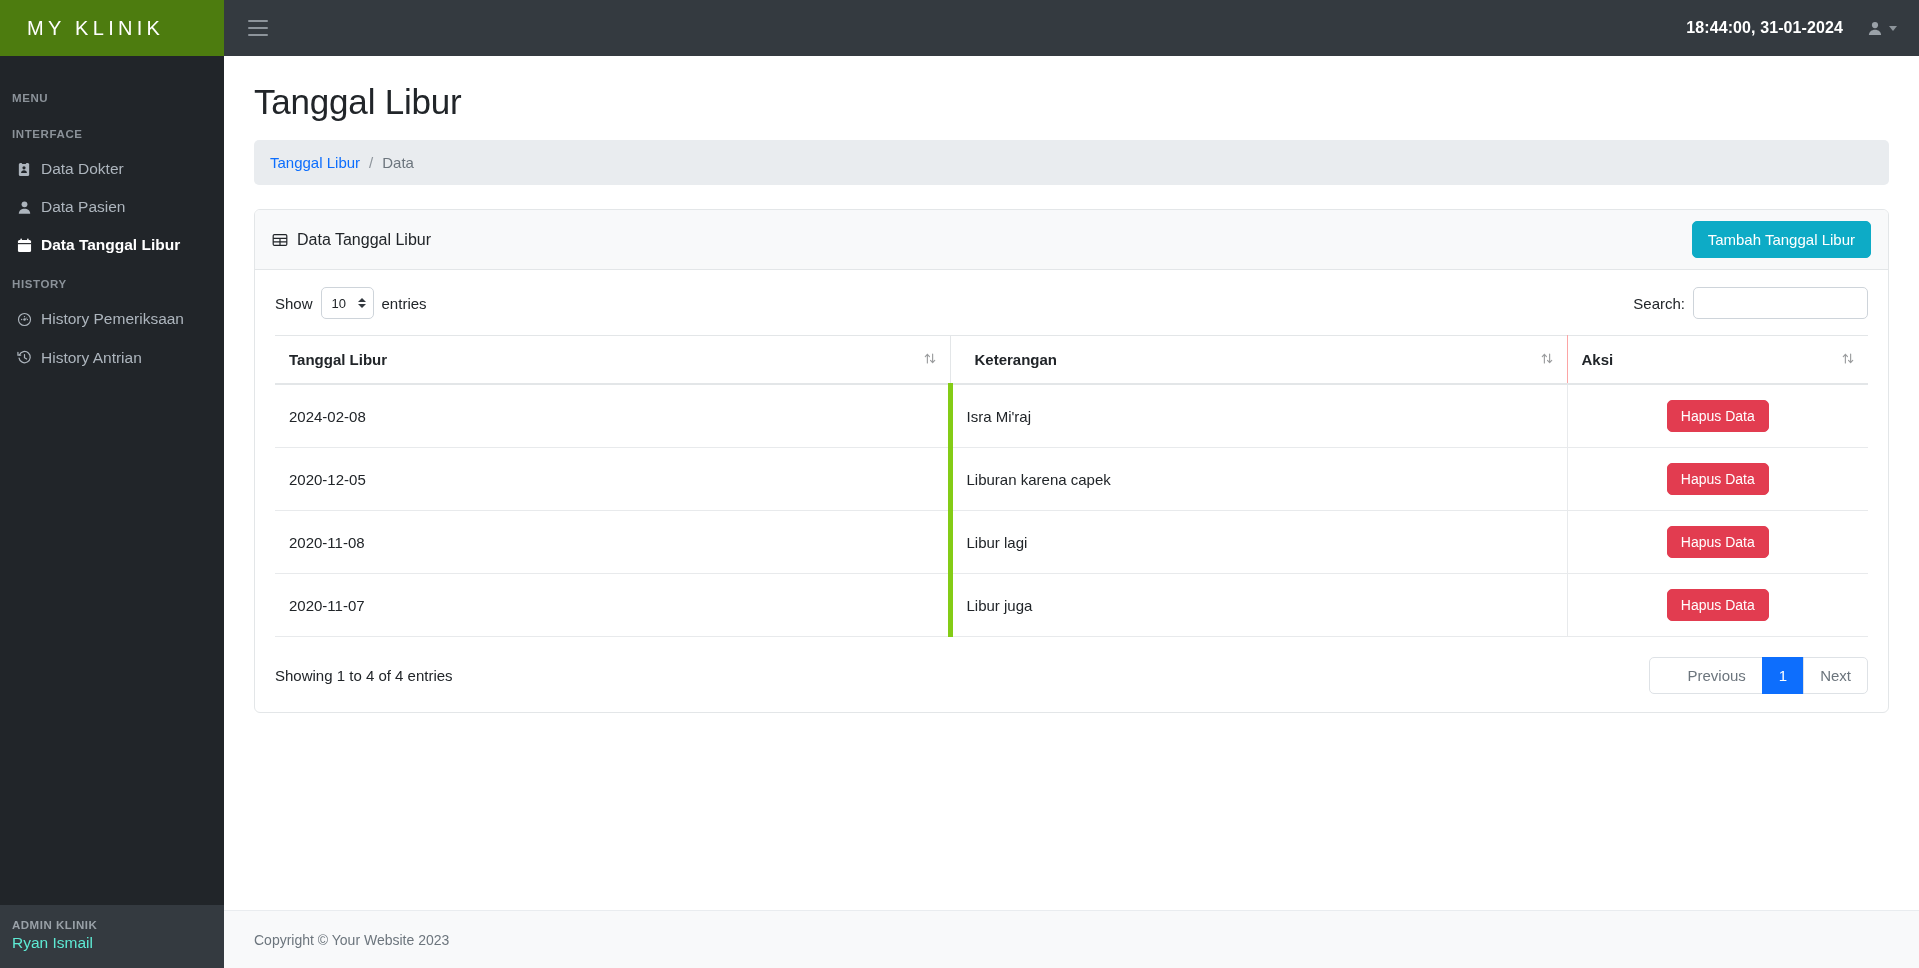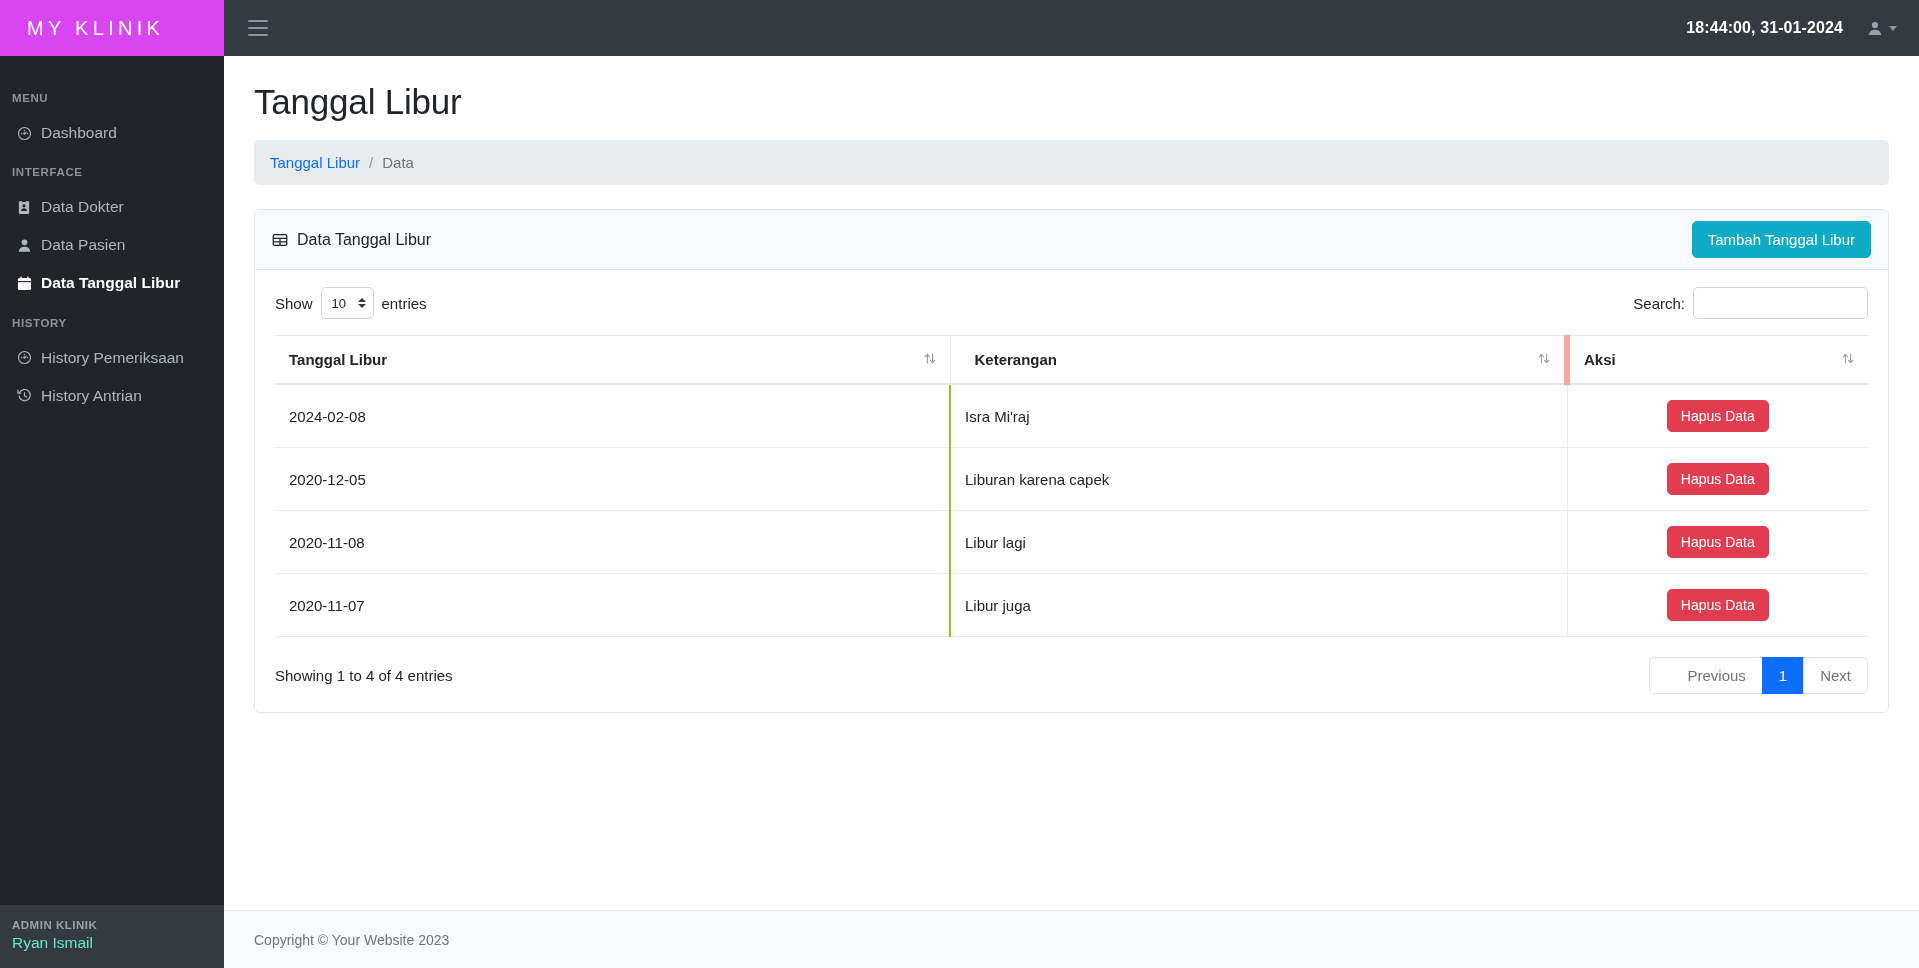--- a/index.html
+++ b/index.html
@@ -13,21 +13,21 @@
 
   
   .sidebar {
     width: 224px; min-width: 224px; height: 968px;
     background: #212529;
     display: flex; flex-direction: column;
     position: relative;
   }
   .sidebar-brand {
     height: 56px; min-height: 56px;
-    background: #d946ef;
+    background: #4d7c0f;
     display: flex; align-items: center;
     padding-left: 27px;
   }
   .brand-text {
     color: #ffffff;
     font-size: 20px;
     letter-spacing: 4.3px;
     font-weight: 400;
   }
   .sidebar-nav { flex: 1; padding-top: 20px; overflow: hidden; }
@@ -204,35 +204,35 @@
     color: #212529;
     padding: 15px 14px;
     border: 1px solid #e3e6e8;
     border-left: none; border-right: none;
     border-bottom-width: 2px;
     position: relative;
     cursor: pointer;
     background: #fff;
   }
   table.dt th.col-tanggal { width: 675px; border-right: 1px solid #e3e6e8; }
-  table.dt th.col-keterangan { width: 617px; border-right: 6px solid #fca5a5; padding-left: 24px; }
+  table.dt th.col-keterangan { width: 617px; border-right: 1px solid #fca5a5; padding-left: 24px; }
   .sort-icon {
     position: absolute; right: 13px; top: 50%;
     transform: translateY(-50%);
     opacity: 0.45;
   }
   table.dt td {
     font-size: 15px;
     color: #212529;
     padding: 15px 14px;
     border-bottom: 1px solid #e8eaec;
     vertical-align: middle;
     height: 56px;
   }
-  table.dt td.cell-tanggal { border-right: 2px solid #84cc16; }
+  table.dt td.cell-tanggal { border-right: 5px solid #84cc16; }
   table.dt td.cell-keterangan { border-right: 1px solid #e8eaec; margin-left: 30px; }
   table.dt td.cell-aksi { text-align: center; }
   .btn-delete {
     background: #e23c50;
     border: 1px solid #e23c50;
     color: #fff;
     border-radius: 5px;
     padding: 7px 13px;
     font-size: 14px;
     font-family: inherit;
@@ -276,33 +276,20 @@
 <div class="app">
 
   <aside class="sidebar">
     <div class="sidebar-brand">
       <span class="brand-text">MY KLINIK</span>
     </div>
 
     <nav class="sidebar-nav">
 
       <div class="nav-heading first">MENU</div>
-      <a class="nav-item">
-        <span class="nav-icon">
-          <svg width="15" height="15" viewBox="0 0 16 16" fill="#adb5bd">
-              <path d="M8 1a7 7 0 1 0 0 14A7 7 0 0 0 8 1zm0 1.2A5.8 5.8 0 1 1 8 13.8 5.8 5.8 0 0 1 8 2.2z"></path>
-              <circle cx="8" cy="8" r="1.3"></circle>
-              <path d="M8.6 7.4 11.2 5l-1.8 3z"></path>
-              <circle cx="5" cy="8" r="0.7"></circle>
-              <circle cx="11" cy="8" r="0.7"></circle>
-              <circle cx="8" cy="5" r="0.7"></circle>
-            </svg>
-        </span>
-        <span>Dashboard</span>
-      </a>
 
       <div class="nav-heading">INTERFACE</div>
       <a class="nav-item">
         <span class="nav-icon">
           <svg width="14" height="15" viewBox="0 0 14 16" fill="#adb5bd">
               <rect x="1.5" y="1" width="11" height="14" rx="1.6"></rect>
               <rect x="4.6" y="0" width="4.8" height="2.2" rx="0.8" fill="#212529"></rect>
               <circle cx="7" cy="6.2" r="1.7" fill="#212529"></circle>
               <path d="M3.9 11.6c0-1.7 1.4-2.7 3.1-2.7s3.1 1 3.1 2.7z" fill="#212529"></path>
             </svg>

